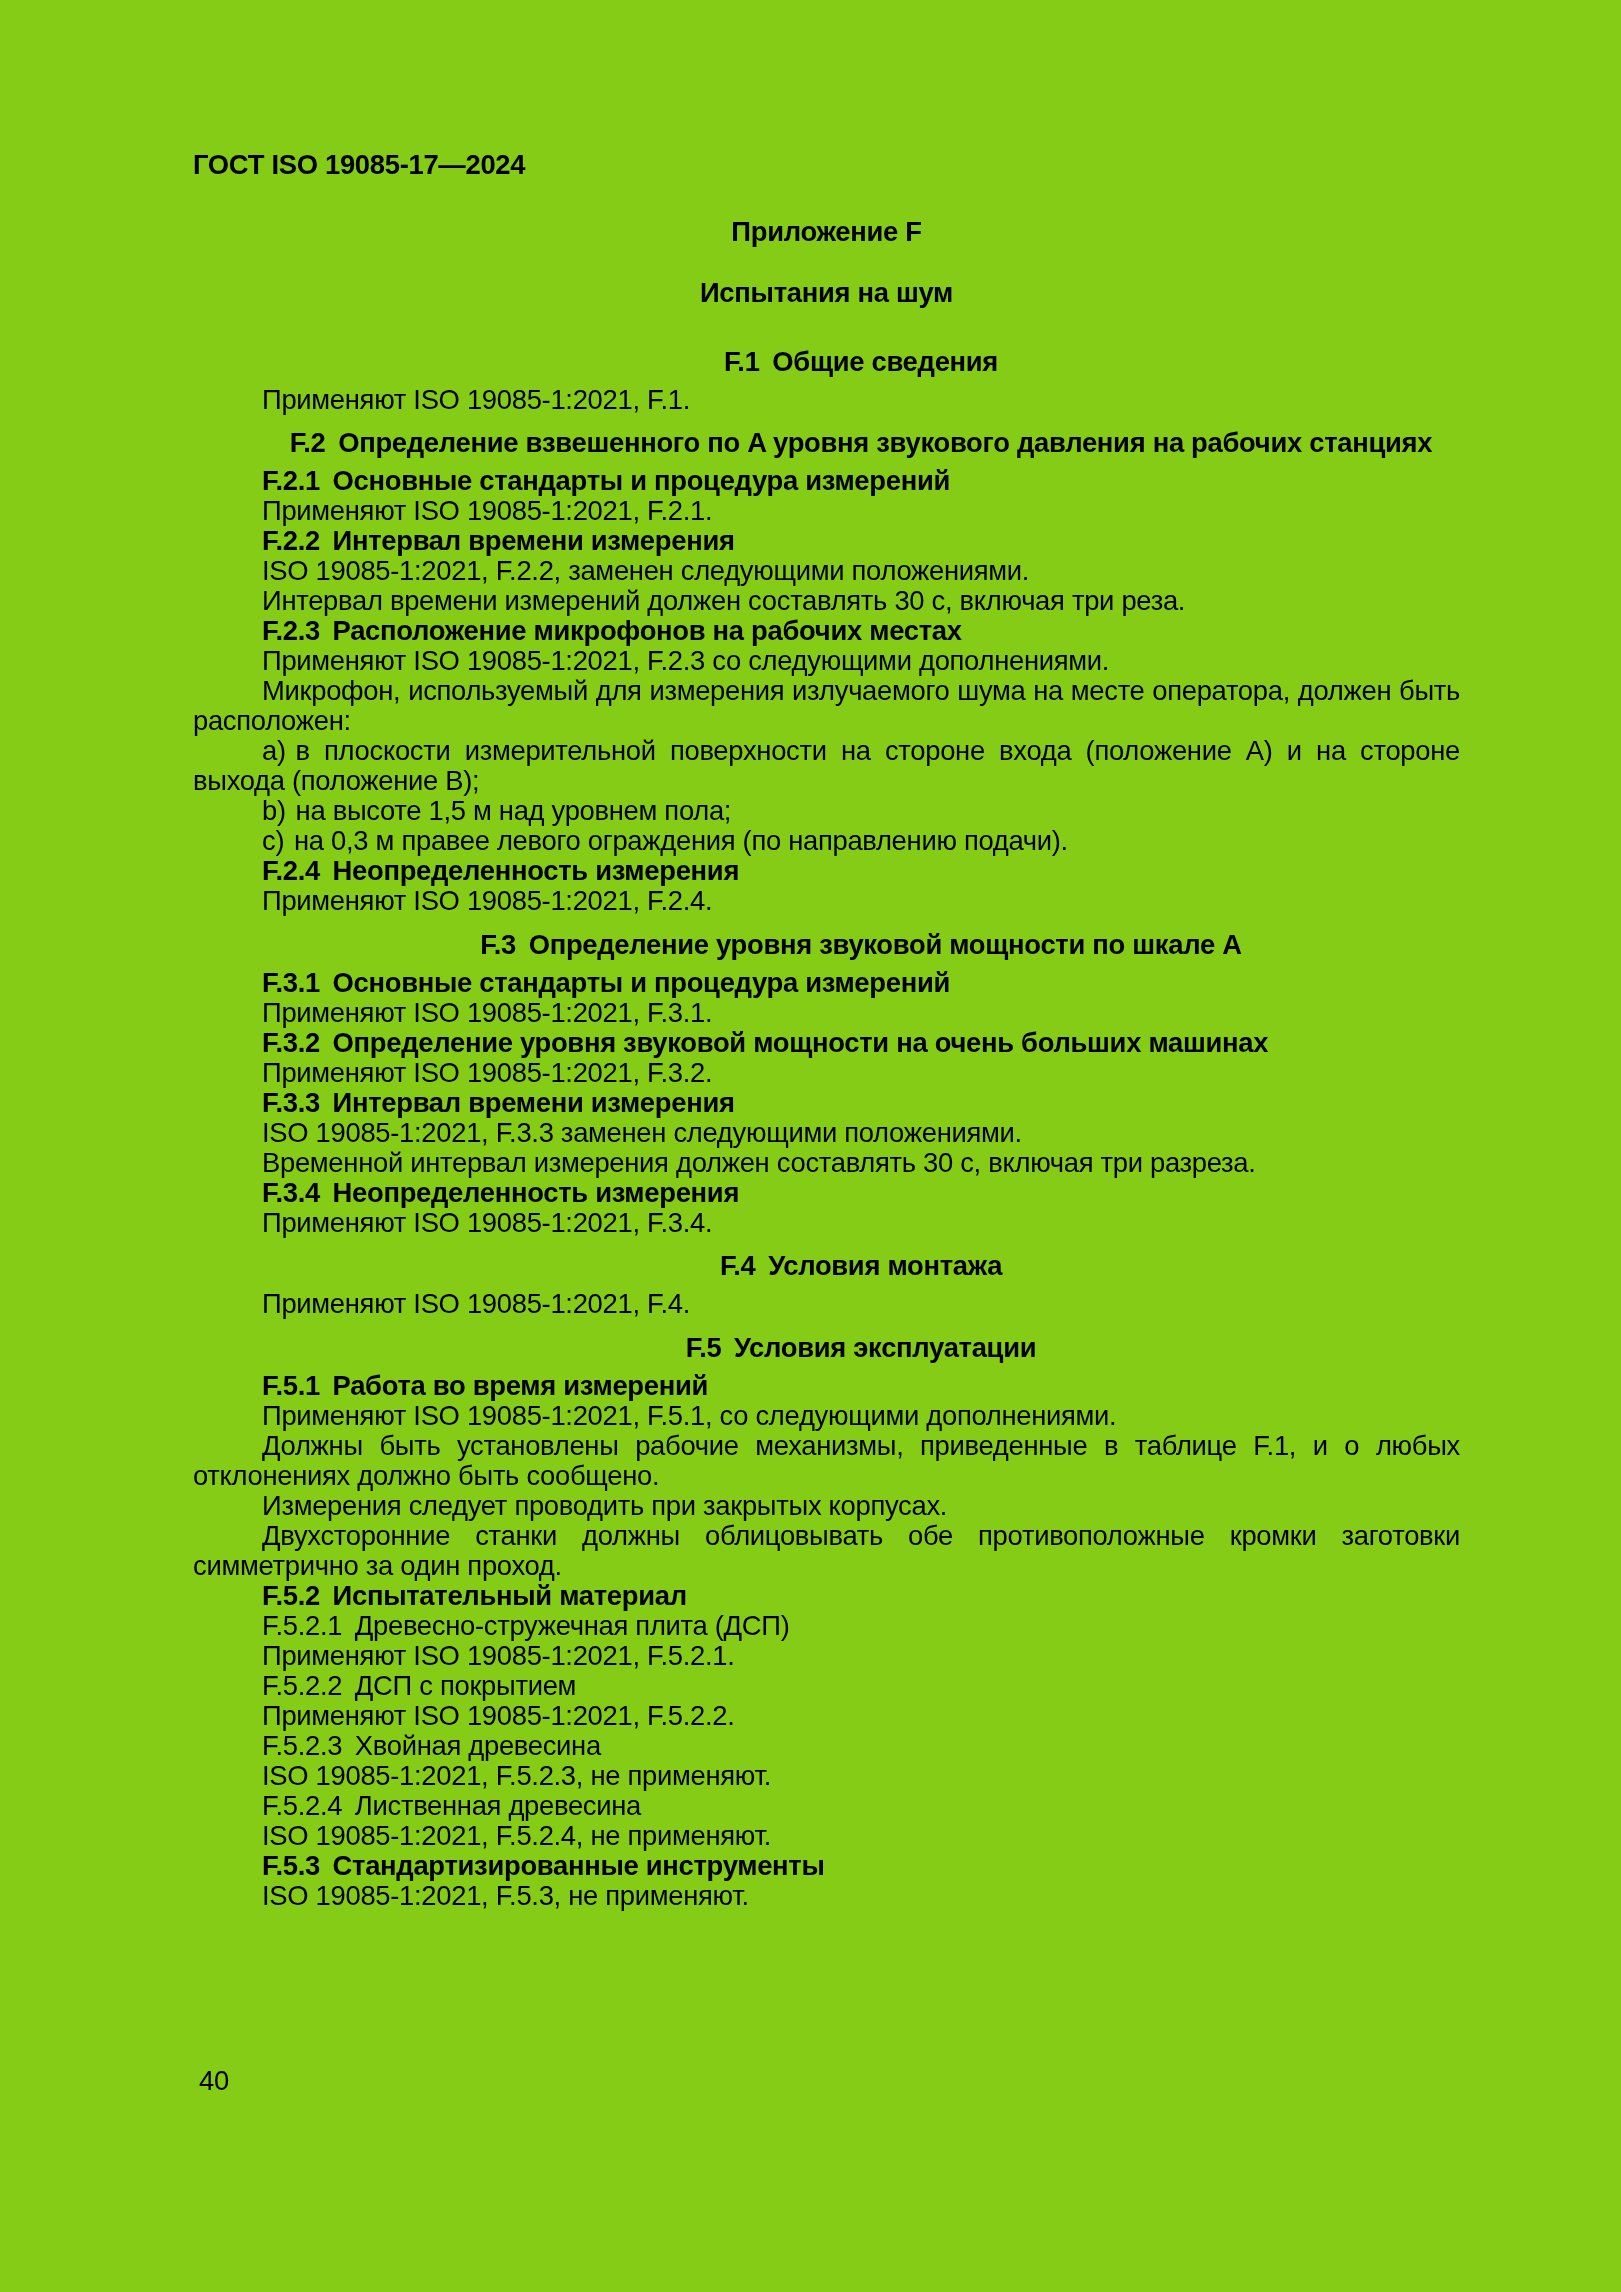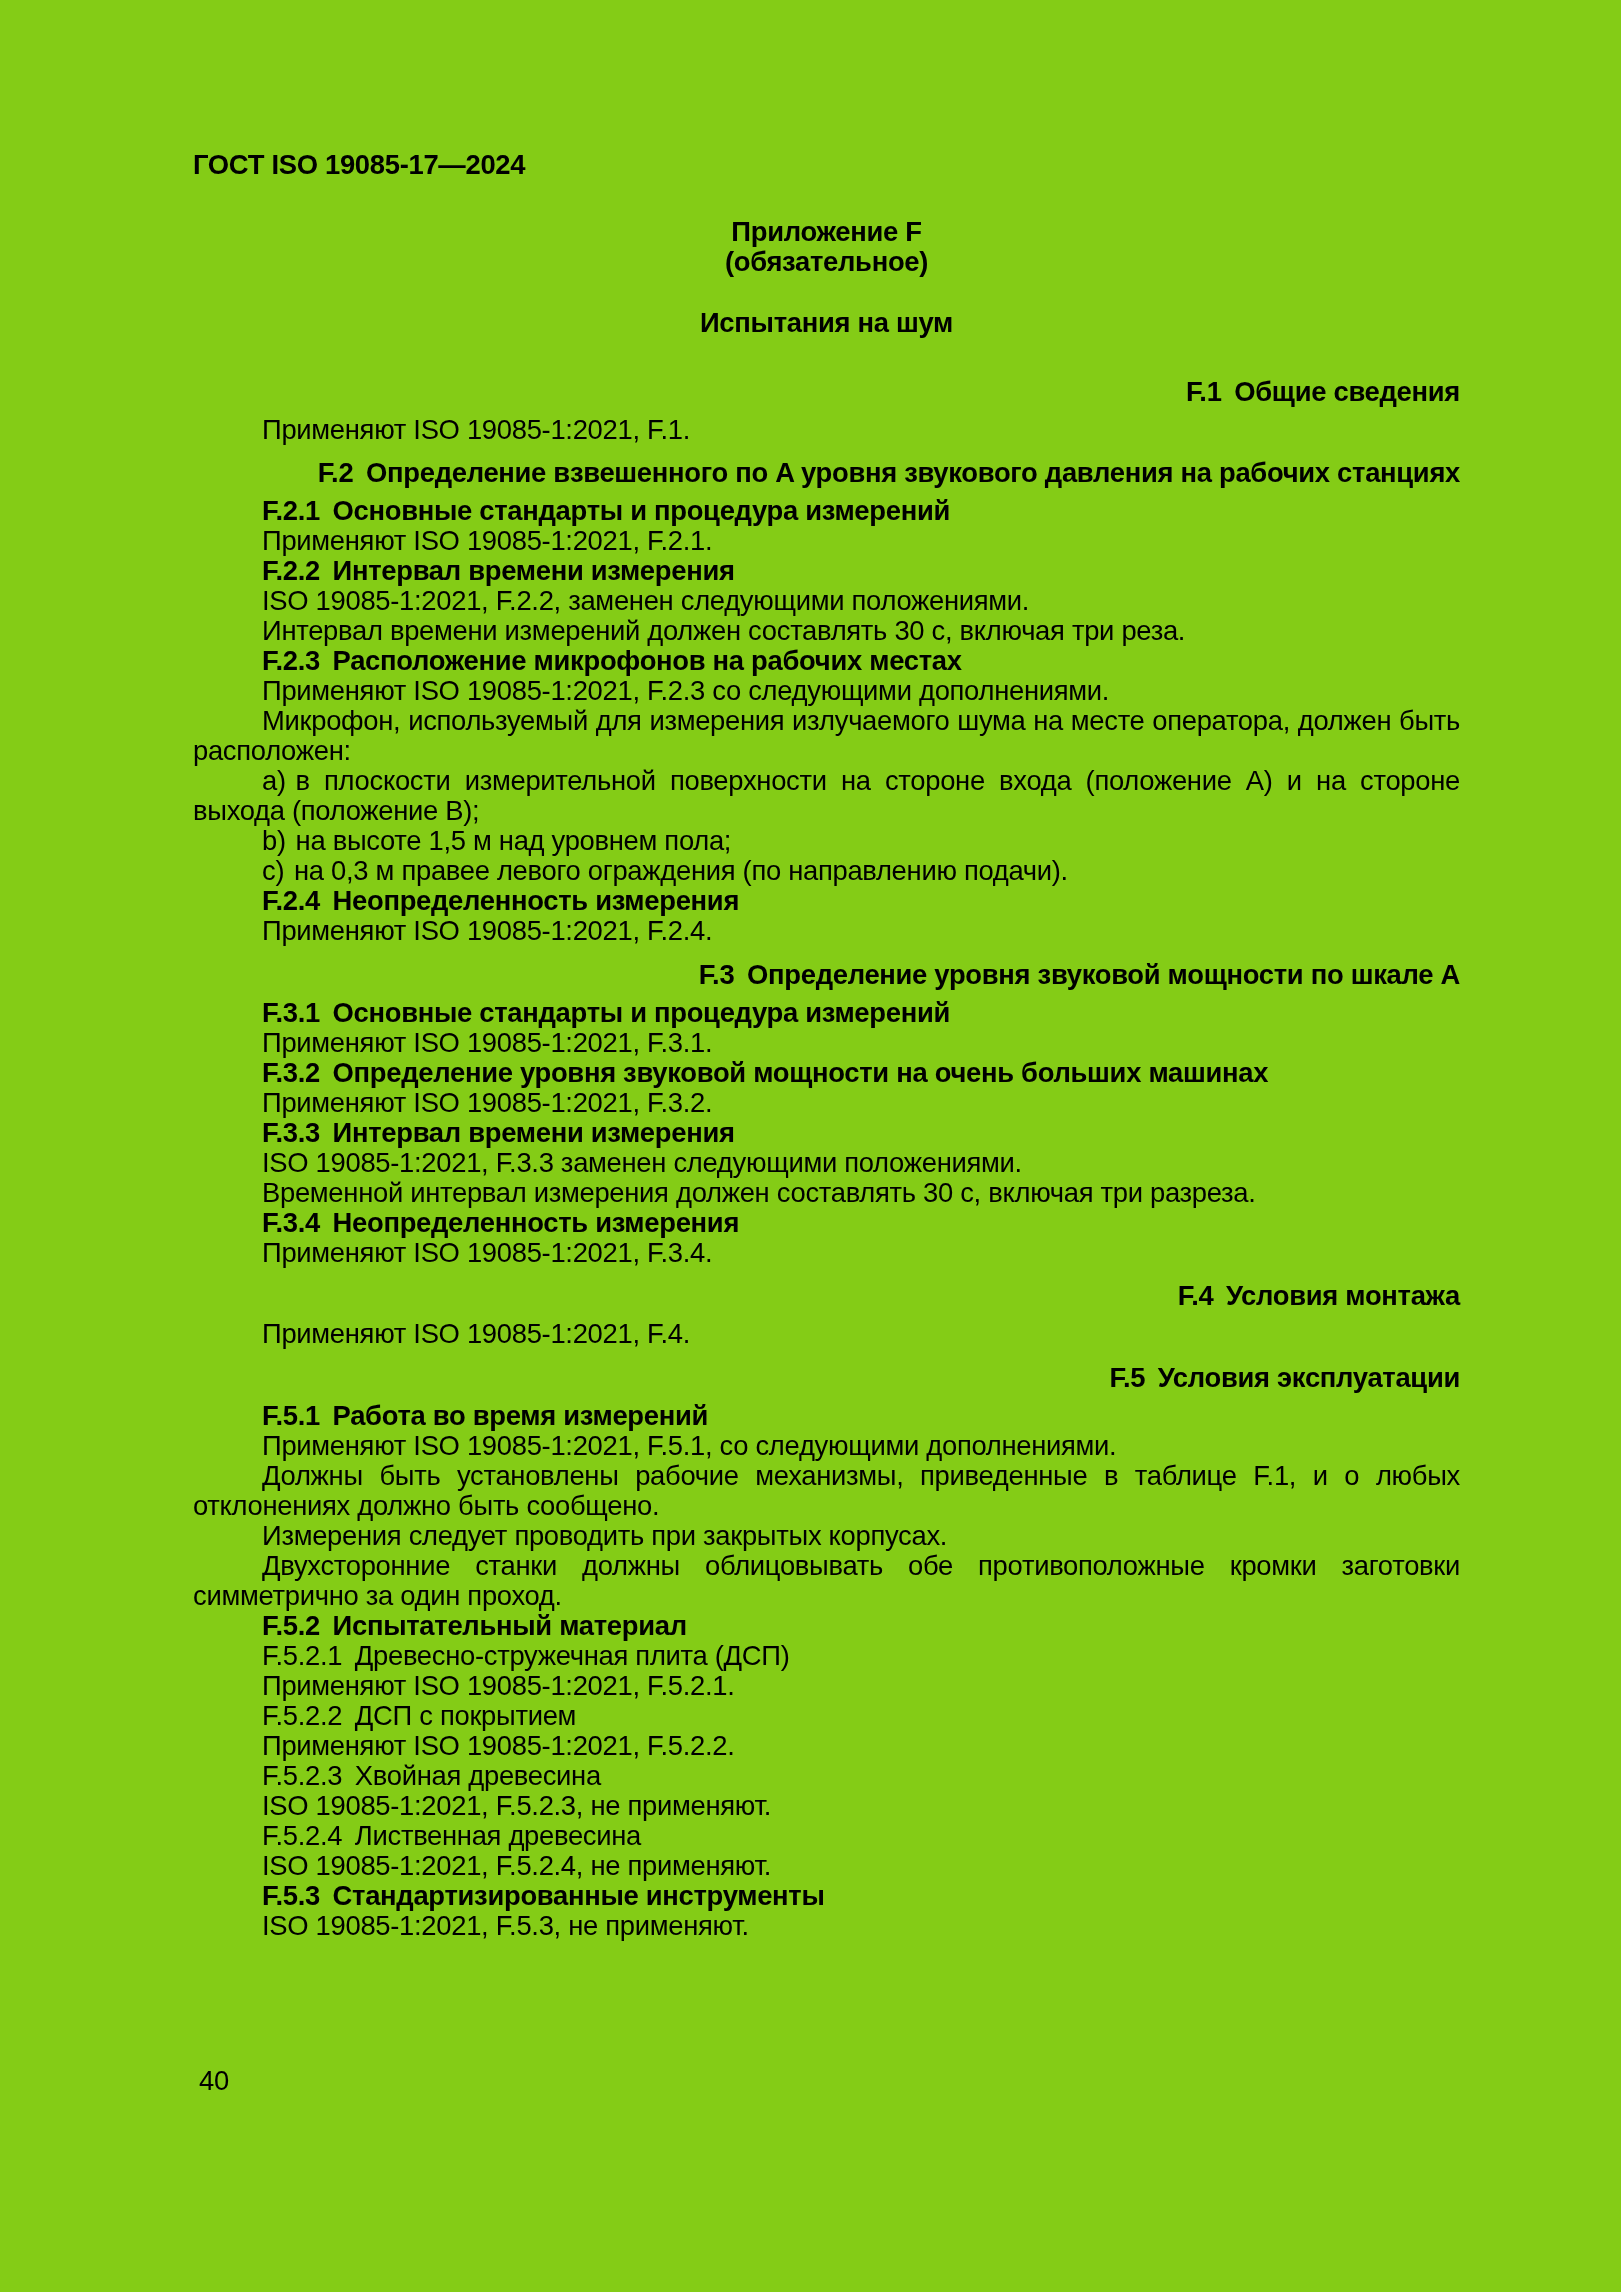--- a/index.html
+++ b/index.html
@@ -33,21 +33,21 @@
     font-weight:bold;
     margin-top:31px;
     margin-bottom:39px;
   }
   .block{
     text-align:justify;
     text-indent:69px;
   }
   .block.h2{
     font-weight:bold;
-    text-align:right;
+    text-align:center;
     margin-top:13.7px;
     margin-bottom:7.8px;
   }
   .block.h3{
     font-weight:bold;
     text-align:left;
   }
   .block.p4{
     text-align:left;
   }
@@ -59,21 +59,20 @@
   }
 </style>
 </head>
 <body>
 
 <div class="page">
   <div class="content">
     <div class="doc-code">ГОСТ ISO 19085-17—2024</div>
 
     <div class="annex-label">Приложение F</div>
-    <div class="annex-status">(обязательное)</div>
 
     <div class="doc-title">Испытания на шум</div>
 
     <main>
         <div class="block h2"><span class="num">F.1</span><span>Общие сведения</span></div>
         <div class="block p"><span>Применяют ISO 19085-1:2021, F.1.</span></div>
         <div class="block h2"><span class="num">F.2</span><span>Определение взвешенного по A уровня звукового давления на рабочих станциях</span></div>
         <div class="block h3"><span class="num">F.2.1</span><span>Основные стандарты и процедура измерений</span></div>
         <div class="block p"><span>Применяют ISO 19085-1:2021, F.2.1.</span></div>
         <div class="block h3"><span class="num">F.2.2</span><span>Интервал времени измерения</span></div>

